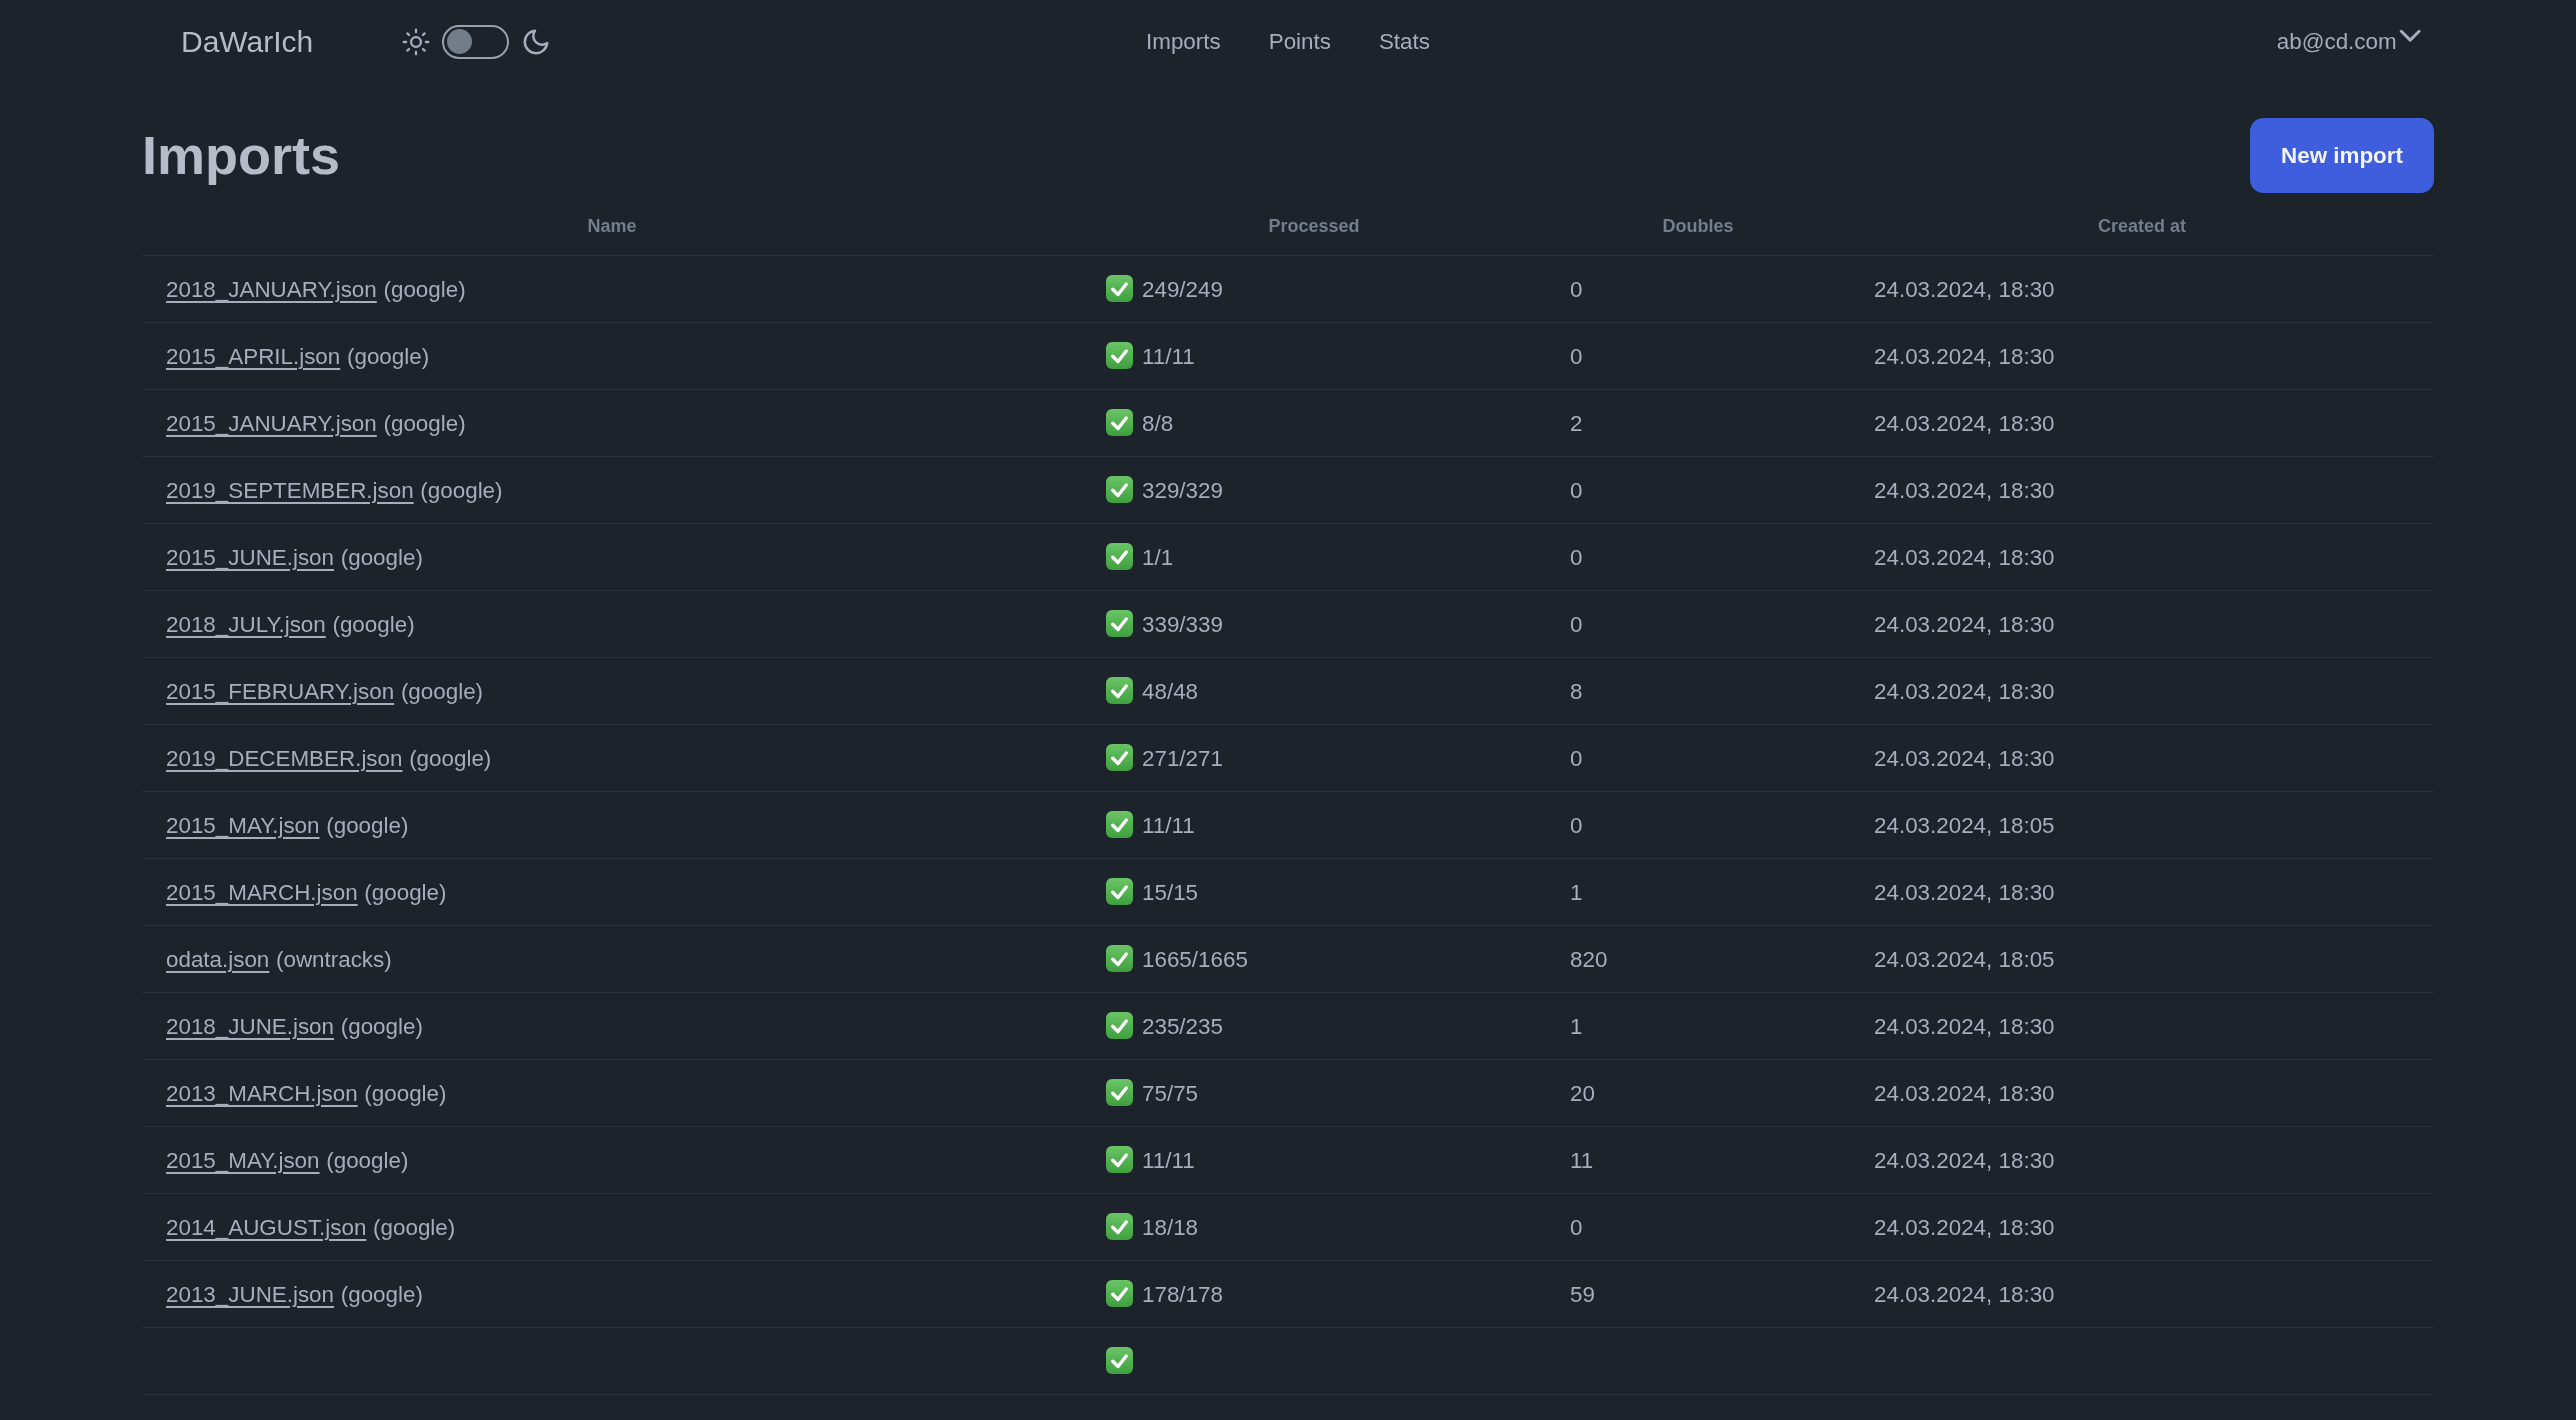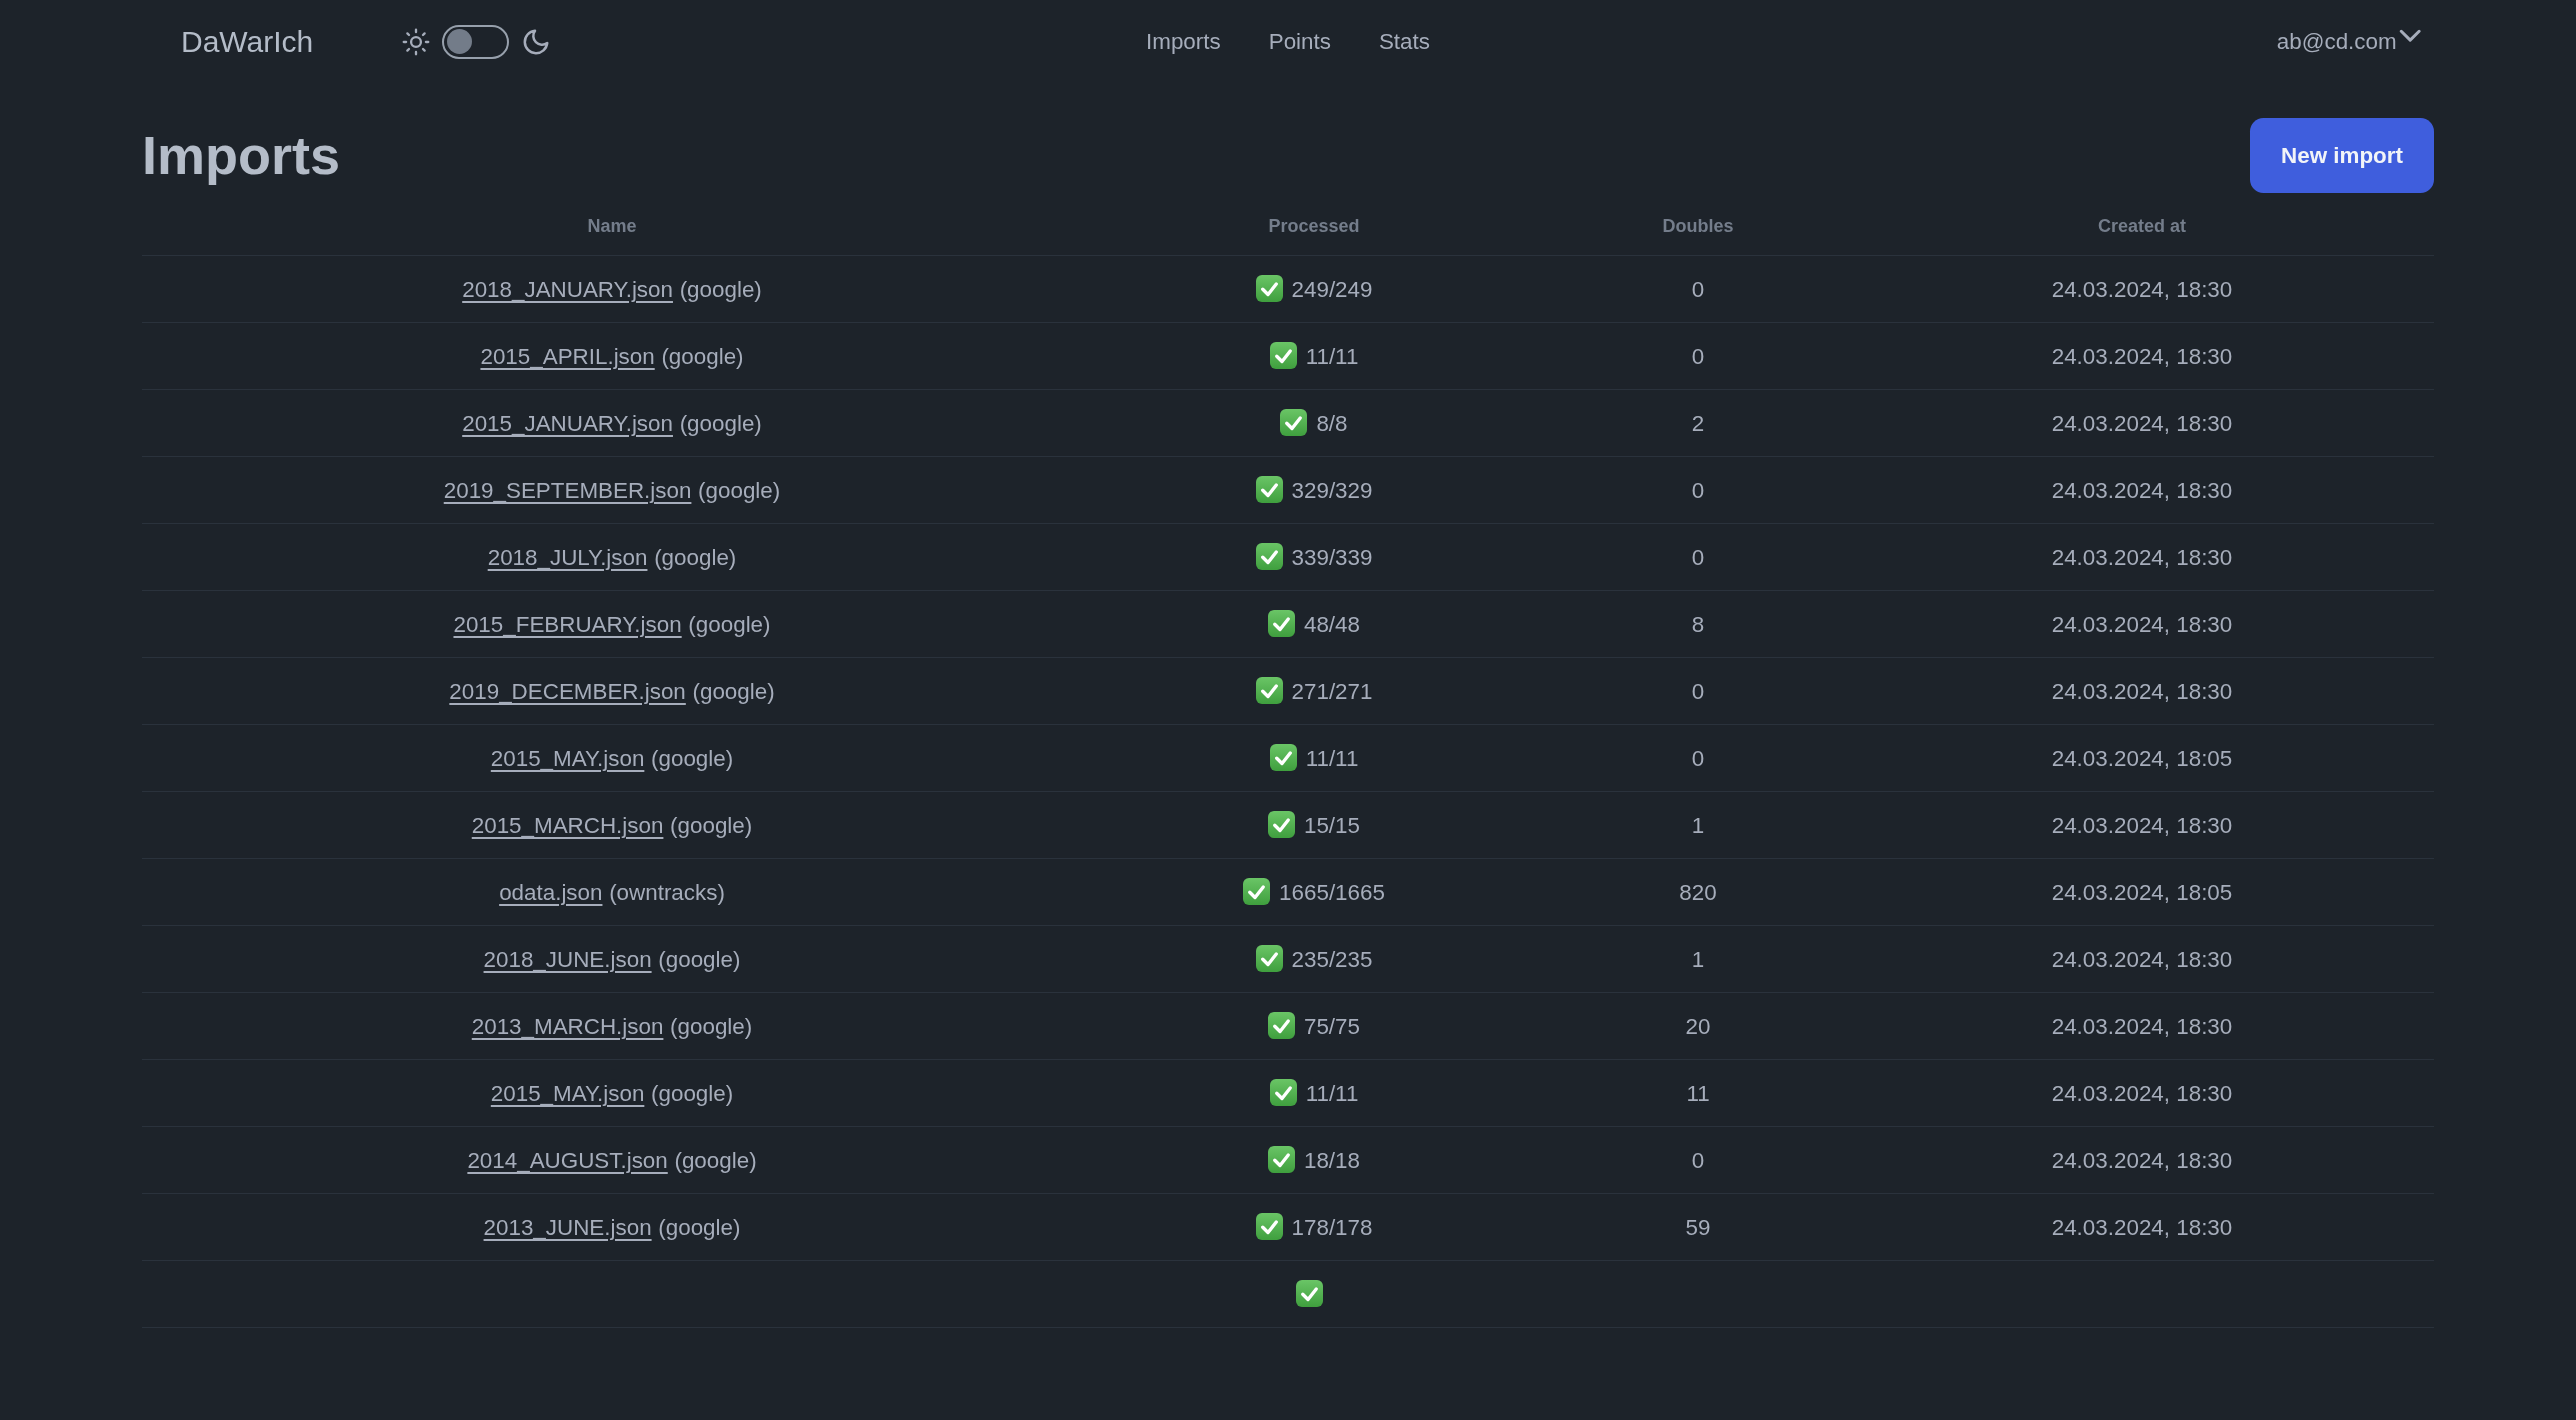--- a/index.html
+++ b/index.html
@@ -62,21 +62,21 @@
     color: #f2f4f8; font-size: 22.4px; font-weight: 600;
     font-family: inherit; cursor: pointer;
   }
 
   
   table.imports {
     width: 100%; border-collapse: collapse;
     font-size: 22.4px; color: #a6adbb;
   }
   table.imports thead tr { border-bottom: 1.5px solid #2a323c; }
-  table.imports tbody tr { border-bottom: 1.5px solid #2a323c; text-align: center; }
+  table.imports tbody tr { border-bottom: 1.5px solid #2a323c; }
   table.imports th {
     text-align: center; font-size: 18px; font-weight: 700; color: #747d8b;
     padding: 12px 24px 15px; line-height: 28px; white-space: nowrap;
   }
   table.imports td {
     padding: 18px 24px 17px; line-height: 31px;
     vertical-align: middle; white-space: nowrap;
   }
   .file-link {
     color: #a6adbb; text-decoration: underline; text-underline-offset: 3.7px;
@@ -209,20 +209,34 @@
       <span class="check">
         <svg viewBox="0 0 36 36" fill="none" stroke="#ffffff" stroke-width="4.5" stroke-linecap="round" stroke-linejoin="round">
           <path d="M9 19 L16 26 L27 12"></path>
         </svg>
       </span><span>329/329</span>
     </td>
     <td>0</td>
     <td>24.03.2024, 18:30</td>
   </tr>
 
+  <tr>
+    <td>
+      <a class="file-link">2015_JUNE.json</a><span class="file-src">(google)</span>
+    </td>
+    <td>
+      <span class="check">
+        <svg viewBox="0 0 36 36" fill="none" stroke="#ffffff" stroke-width="4.5" stroke-linecap="round" stroke-linejoin="round">
+          <path d="M9 19 L16 26 L27 12"></path>
+        </svg>
+      </span><span>1/1</span>
+    </td>
+    <td>0</td>
+    <td>24.03.2024, 18:30</td>
+  </tr>
 
   <tr>
     <td>
       <a class="file-link">2018_JULY.json</a><span class="file-src">(google)</span>
     </td>
     <td>
       <span class="check">
         <svg viewBox="0 0 36 36" fill="none" stroke="#ffffff" stroke-width="4.5" stroke-linecap="round" stroke-linejoin="round">
           <path d="M9 19 L16 26 L27 12"></path>
         </svg>

